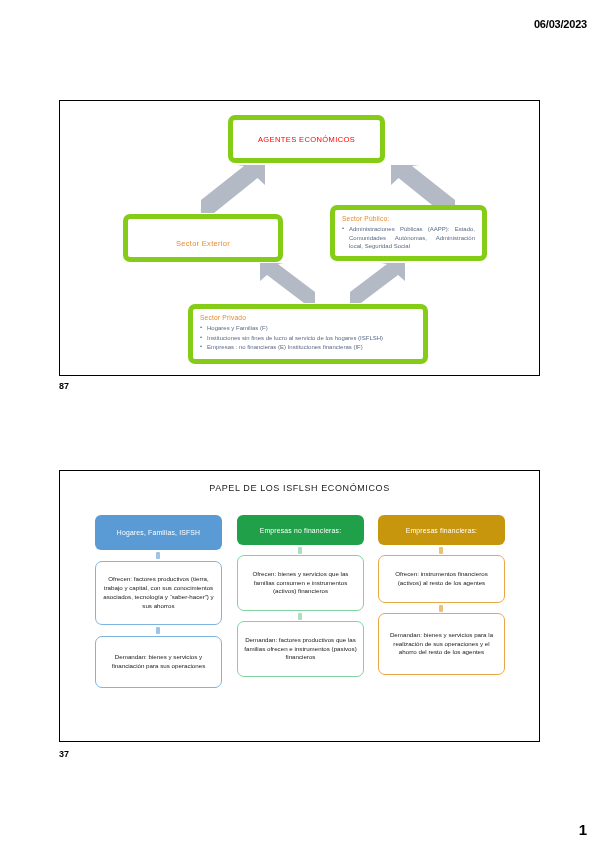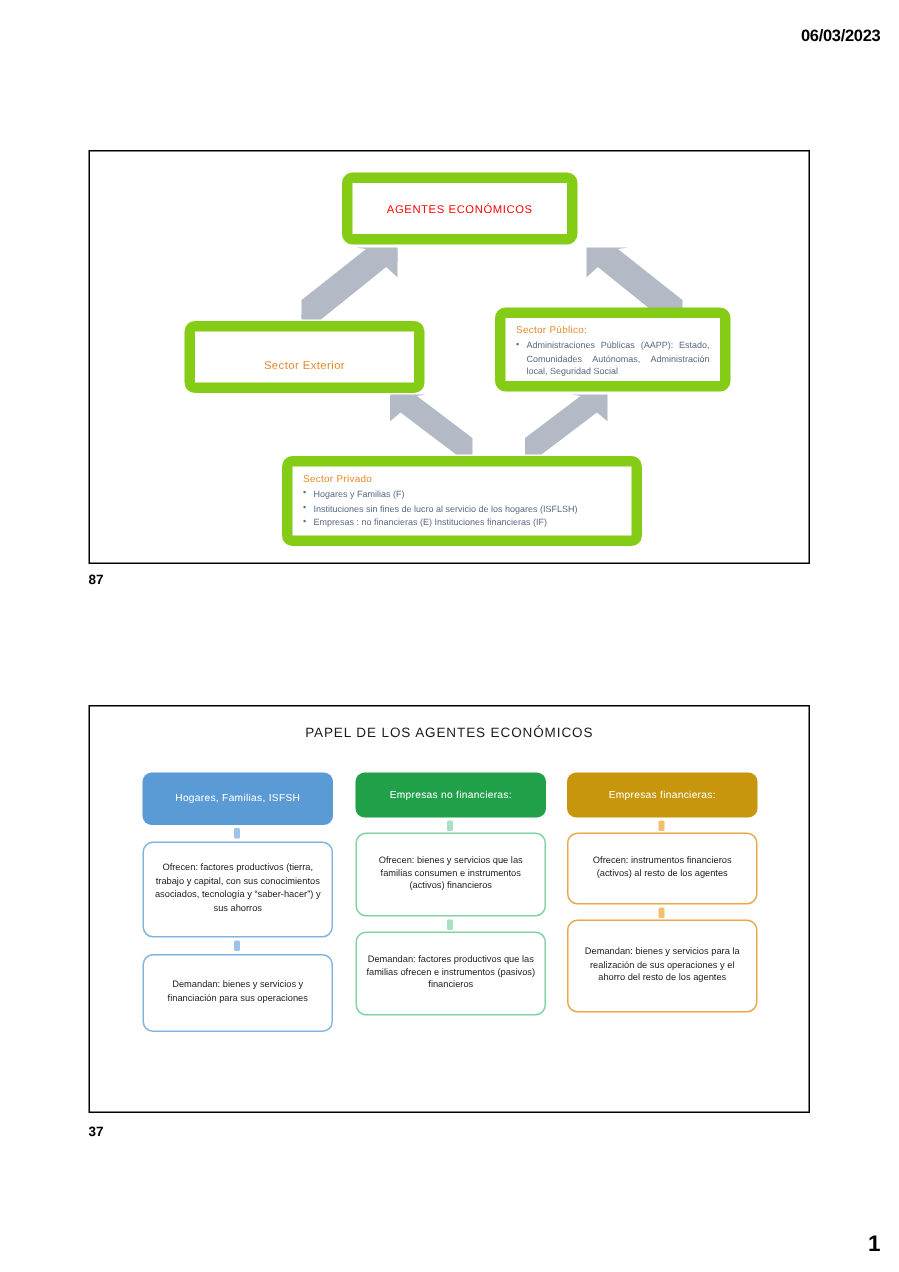--- a/index.html
+++ b/index.html
@@ -50,21 +50,21 @@
     font-size: 9px;
     font-weight: bold;
     color: #000;
   }
   #slide-number-1 { top: 381px; }
   #slide-number-2 { top: 749px; }
 
   
   .rbox {
     position: absolute;
-    border: 7px solid #84cc16;
+    border: 5px solid #84cc16;
     border-radius: 7px;
     background: #fff;
   }
   .rbox.centered {
     display: flex;
     align-items: center;
     justify-content: center;
     text-align: center;
   }
   .title-red {
@@ -237,21 +237,21 @@
       <li>Instituciones sin fines de lucro al servicio de los hogares (ISFLSH)</li>
       <li>Empresas : no financieras (E) Instituciones financieras (IF)</li>
     </ul>
   </div>
 </div>
 
 <div class="slide-number" id="slide-number-1">87</div>
 
 <div class="slide" id="slide-2">
 
-  <div class="s2-title">PAPEL DE LOS AGENTES ECONÓMICOS</div>
+  <div class="s2-title">PAPEL DE LOS ISFLSH ECONÓMICOS</div>
 
   <div class="chip blue" style="left:35px; top:44px; width:127px; height:35px;">
     <span>Hogares, Familias, ISFSH</span>
   </div>
   <div class="dot blue" style="left:96px; top:81px;"></div>
   <div class="obox blue" style="left:35px; top:90px; width:127px; height:64px;">
     <span>Ofrecen: factores productivos (tierra, trabajo y capital, con sus conocimientos asociados, tecnología y “saber-hacer”) y sus ahorros</span>
   </div>
   <div class="dot blue" style="left:96px; top:156px;"></div>
   <div class="obox blue" style="left:35px; top:165px; width:127px; height:52px;">

